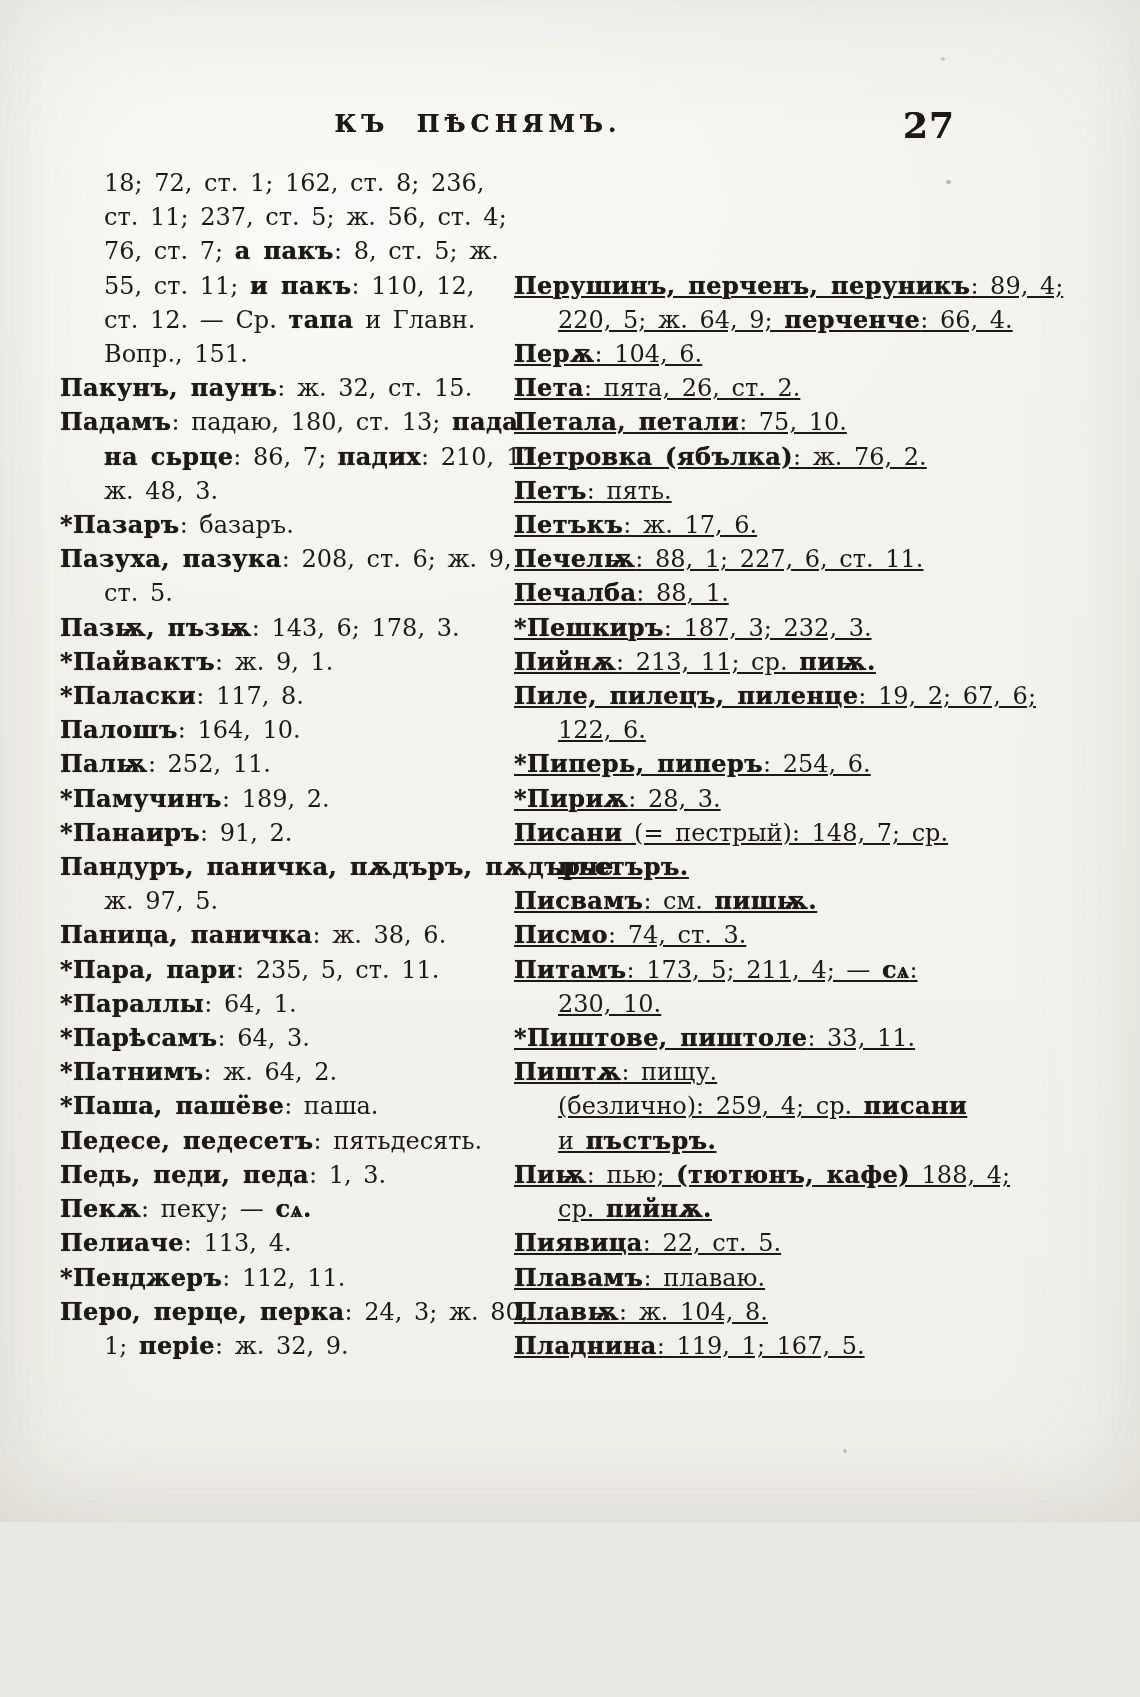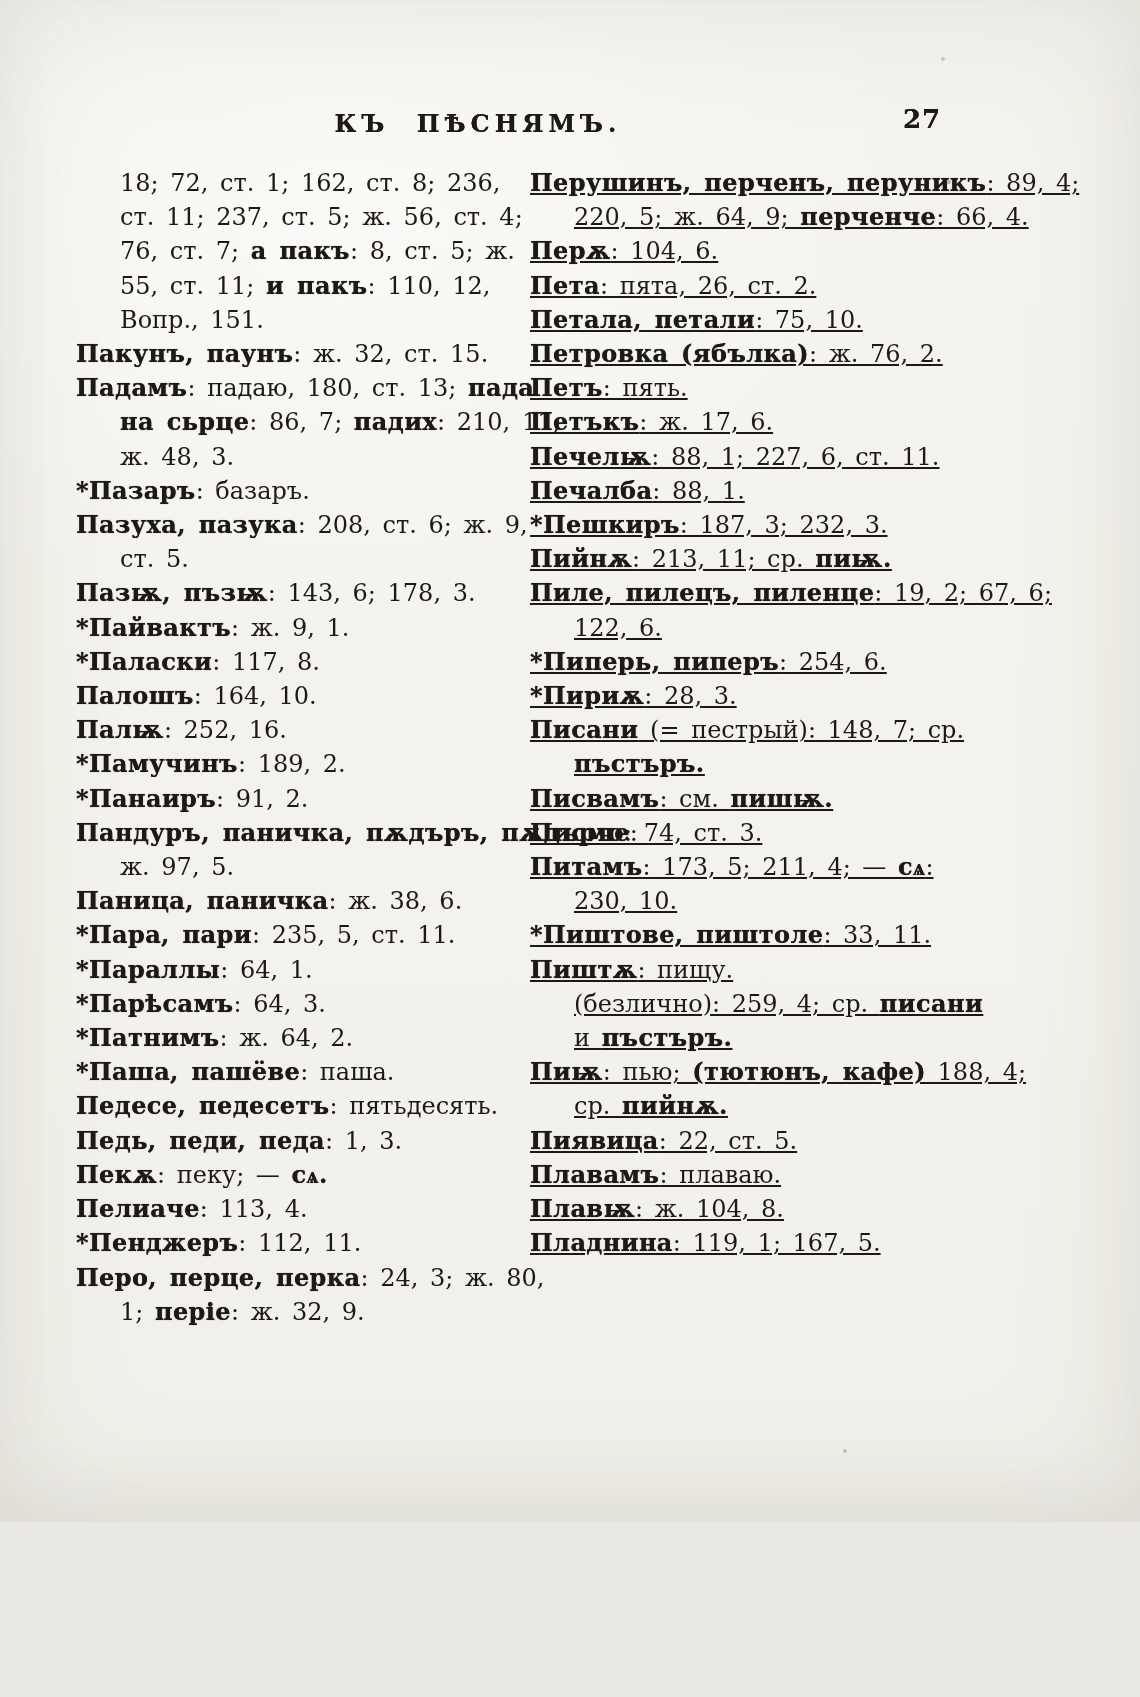--- a/index.html
+++ b/index.html
@@ -16,25 +16,25 @@
     box-shadow: inset 0 0 140px rgba(90,85,70,.10), inset 0 -25px 60px rgba(90,85,70,.05);
     color:#1c1916;
   }
   .header-title{
     position:absolute;top:109px;left:478px;transform:translateX(-50%);
     font-size:24px;font-weight:bold;letter-spacing:5px;word-spacing:14px;
     white-space:nowrap;text-shadow:0 0 .6px currentColor;
   }
   .page-number{
     position:absolute;top:104px;left:903px;
-    font-size:26px;font-weight:bold;letter-spacing:1px;
+    font-size:36px;font-weight:bold;letter-spacing:1px;
     text-shadow:0 0 .6px currentColor;
   }
   .cols{
-    position:absolute;top:166px;left:76px;display:flex;
+    position:absolute;top:166px;left:60px;display:flex;align-items:flex-end;
   }
   .col{font-size:24px;line-height:34.2px;}
   .col-left{width:452px;margin-right:2px;}
   .col-right{width:494px;text-decoration:underline;}
   .line{white-space:nowrap;word-spacing:4px;}
   .line.cont{padding-left:44px;}
   .hw{
     font-weight:bold;
     letter-spacing:.4px;
     text-shadow:0 0 .7px currentColor;
@@ -52,33 +52,34 @@
 <div class="page">
   <div class="header-title">КЪ ПѢСНЯМЪ.</div>
   <div class="page-number">27</div>
 
   <div class="cols">
     <div class="col col-left">
         <div class="line cont"><span class="ref">18; 72, ст. 1; 162, ст. 8; 236,</span></div>
         <div class="line cont"><span class="ref">ст. 11; 237, ст. 5; ж. 56, ст. 4;</span></div>
         <div class="line cont"><span class="ref">76, ст. 7; </span><span class="hw">а пакъ</span><span class="ref">: 8, ст. 5; ж.</span></div>
         <div class="line cont"><span class="ref">55, ст. 11; </span><span class="hw">и пакъ</span><span class="ref">: 110, 12,</span></div>
+        <div class="line cont"><span class="ref">ст. 12. — Ср. </span><span class="hw">тапа</span><span class="ref"> и Главн.</span></div>
         <div class="line cont"><span class="ref">Вопр., 151.</span></div>
         <div class="line"><span class="hw">Пакунъ, паунъ</span><span class="ref">: ж. 32, ст. 15.</span></div>
         <div class="line"><span class="hw">Падамъ</span><span class="ref">: падаю, 180, ст. 13; </span><span class="hw">пада</span></div>
         <div class="line cont"><span class="hw">на сьрце</span><span class="ref">: 86, 7; </span><span class="hw">падих</span><span class="ref">: 210, 11;</span></div>
         <div class="line cont"><span class="ref">ж. 48, 3.</span></div>
         <div class="line"><span class="hw">*Пазаръ</span><span class="ref">: базаръ.</span></div>
         <div class="line"><span class="hw">Пазуха, пазука</span><span class="ref">: 208, ст. 6; ж. 9,</span></div>
         <div class="line cont"><span class="ref">ст. 5.</span></div>
         <div class="line"><span class="hw">Пазѭ, пъзѭ</span><span class="ref">: 143, 6; 178, 3.</span></div>
         <div class="line"><span class="hw">*Пайвактъ</span><span class="ref">: ж. 9, 1.</span></div>
         <div class="line"><span class="hw">*Паласки</span><span class="ref">: 117, 8.</span></div>
         <div class="line"><span class="hw">Палошъ</span><span class="ref">: 164, 10.</span></div>
-        <div class="line"><span class="hw">Палѭ</span><span class="ref">: 252, 16.</span></div>
+        <div class="line"><span class="hw">Палѭ</span><span class="ref">: 252, 11.</span></div>
         <div class="line"><span class="hw">*Памучинъ</span><span class="ref">: 189, 2.</span></div>
         <div class="line"><span class="hw">*Панаиръ</span><span class="ref">: 91, 2.</span></div>
         <div class="line"><span class="hw">Пандуръ, паничка, пѫдъръ, пѫдърче</span><span class="ref">:</span></div>
         <div class="line cont"><span class="ref">ж. 97, 5.</span></div>
         <div class="line"><span class="hw">Паница, паничка</span><span class="ref">: ж. 38, 6.</span></div>
         <div class="line"><span class="hw">*Пара, пари</span><span class="ref">: 235, 5, ст. 11.</span></div>
         <div class="line"><span class="hw">*Параллы</span><span class="ref">: 64, 1.</span></div>
         <div class="line"><span class="hw">*Парѣсамъ</span><span class="ref">: 64, 3.</span></div>
         <div class="line"><span class="hw">*Патнимъ</span><span class="ref">: ж. 64, 2.</span></div>
         <div class="line"><span class="hw">*Паша, пашёве</span><span class="ref">: паша.</span></div>

